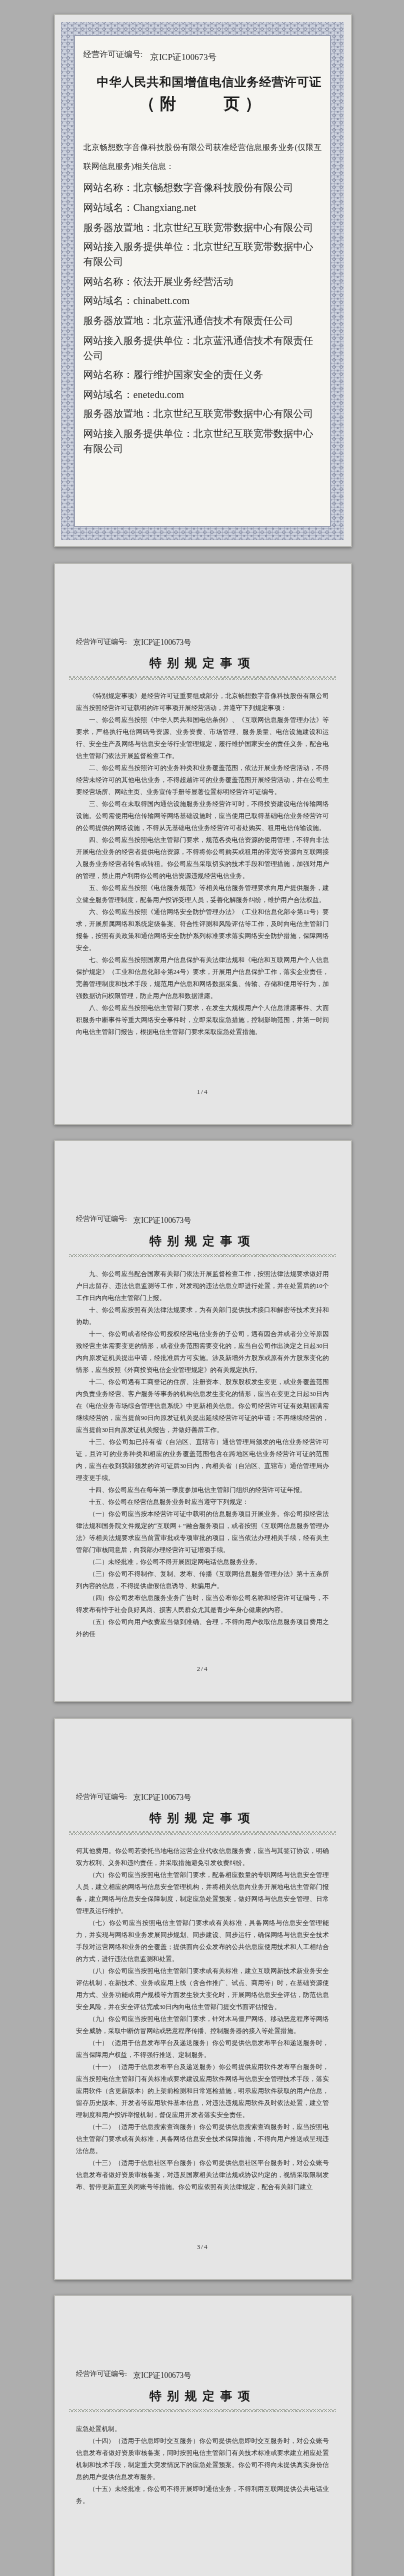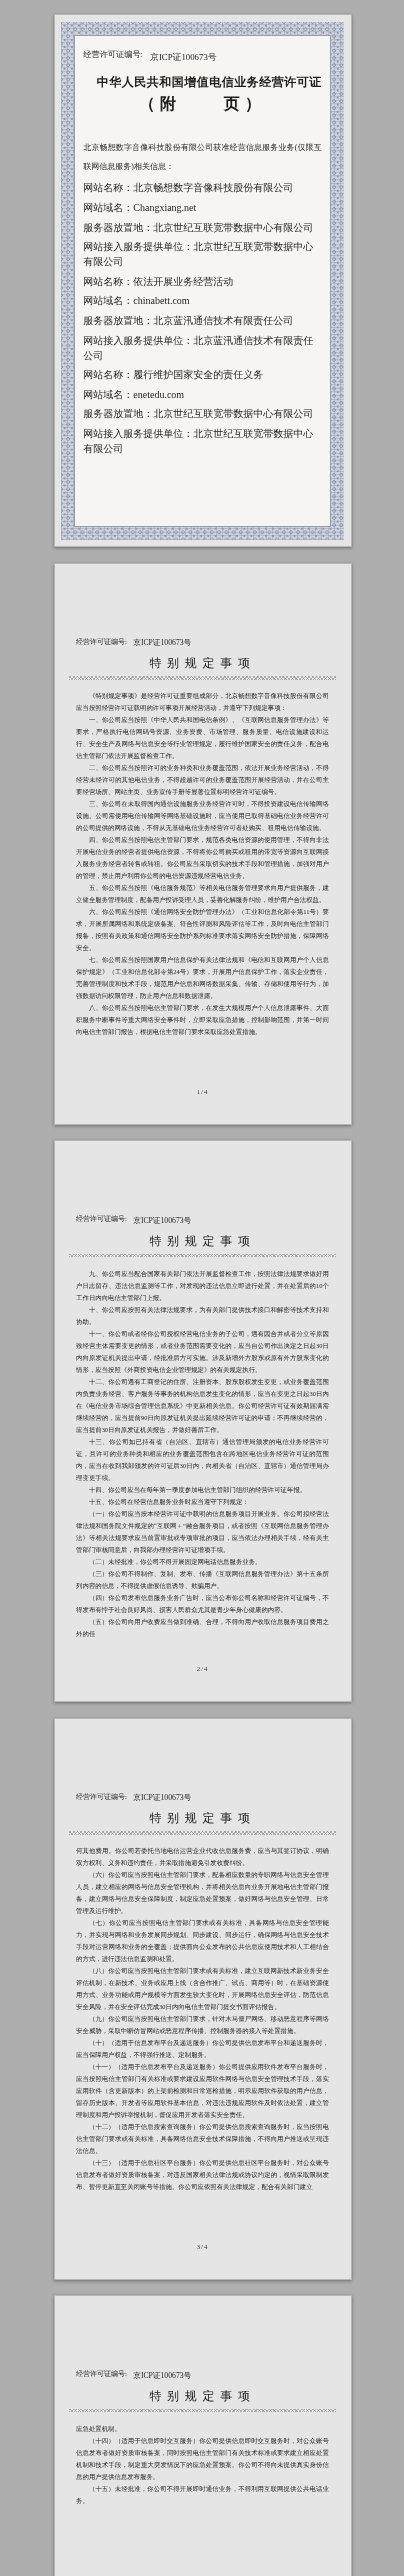--- a/index.html
+++ b/index.html
@@ -81,21 +81,21 @@
     line-height:15px;
     margin:4.6px 0;
     text-align:left;
   }
   
   .pprov{height:562px;padding:73px 21.6px 0;}
   .prov-license .lbl{font-size:7px;}
   .prov-license .num{font-size:7.7px;margin-left:4.1px;position:relative;top:1.5px;}
   .prov-title{
     font-size:12px;
-    font-weight:normal;
+    font-weight:bold;
     text-align:center;
     letter-spacing:5.7px;
     margin:8.2px 0 4.1px;
   }
   .wavy{
     height:3.6px;
     margin:0 -7.2px 10.3px;
     background:
       repeating-linear-gradient(45deg,rgba(125,134,120,.55) 0 0.8px,rgba(0,0,0,0) 0.8px 2.6px),
       repeating-linear-gradient(-45deg,rgba(125,134,120,.55) 0 0.8px,rgba(0,0,0,0) 0.8px 2.6px);

